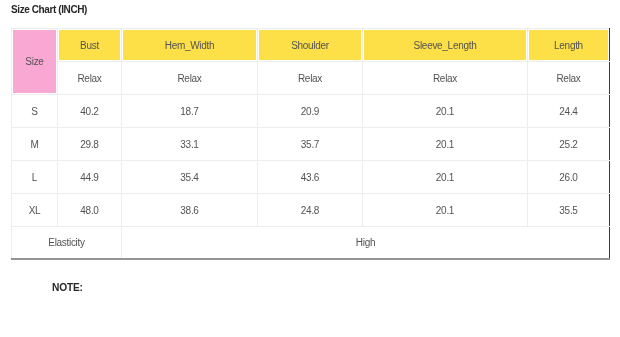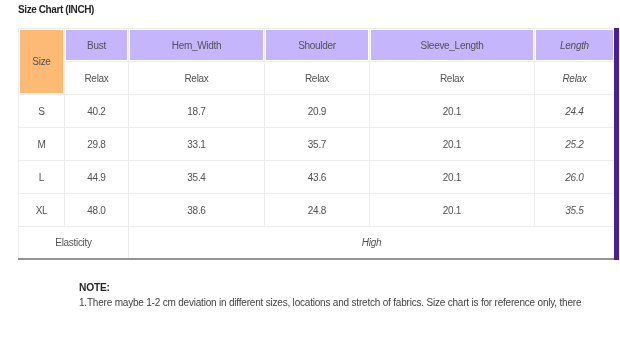--- a/index.html
+++ b/index.html
@@ -1,34 +1,34 @@
 <!DOCTYPE html>
 <html><head>
 <meta charset="utf-8">
 <style>
   html,body{margin:0;padding:0;}
   body{width:620px;height:337px;background:#ffffff;
        font-family:"Liberation Sans",sans-serif;overflow:hidden;
        -webkit-font-smoothing:antialiased;will-change:opacity;}
-  .page{position:relative;width:545px;height:337px;margin-left:7px;}
+  .page{position:relative;width:545px;height:337px;}
 
   .title{position:absolute;left:11px;top:4px;font-size:10px;font-weight:bold;
          color:#262626;letter-spacing:-0.4px;white-space:nowrap;}
 
   table.chart{position:absolute;left:11px;top:28px;width:598px;
               border-collapse:collapse;table-layout:fixed;}
   table.chart td{border:1px solid #ededed;font-size:10px;color:#535353;
                  letter-spacing:-0.3px;text-align:center;font-weight:normal;
                  height:32px;padding:0;vertical-align:middle;white-space:nowrap;}
-  td.hdr{background:#c4b5fd;box-shadow:inset 0 0 0 1px #ffffff;}
-  td.sizecell{background:#fdba74;box-shadow:inset 0 0 0 1px #ffffff;}
+  td.hdr{background:#fde047;box-shadow:inset 0 0 0 1px #ffffff;}
+  td.sizecell{background:#f9a8d4;box-shadow:inset 0 0 0 1px #ffffff;}
   table.chart tr.lastrow td{border-bottom:2px solid #949494;height:31px;}
-  table.chart tr td:last-child{border-right:5px solid #4c1d95;font-style:italic;}
+  table.chart tr td:last-child{border-right:1px solid #4c1d95;}
 
-  .note{position:absolute;left:72px;top:280px;font-size:10px;color:#444444;
+  .note{position:absolute;left:52px;top:280px;font-size:10px;color:#444444;
         letter-spacing:-0.2px;line-height:15.1px;white-space:nowrap;}
   .note .nh{font-weight:bold;color:#262626;font-size:10.2px;}
 </style>
 </head>
 <body>
 
 <div class="page">
 
   <div class="title">Size Chart (INCH)</div>
 
@@ -91,16 +91,15 @@
     </tr>
     <tr class="lastrow">
       <td colspan="2">Elasticity</td>
       <td colspan="4">High</td>
     </tr>
     </tbody>
   </table>
 
   <div class="note">
     <div class="nh">NOTE:</div>
-    <div>1.There maybe 1-2 cm deviation in different sizes, locations and stretch of fabrics. Size chart is for reference only, there</div>
   </div>
 
 </div>
 
 </body></html>

